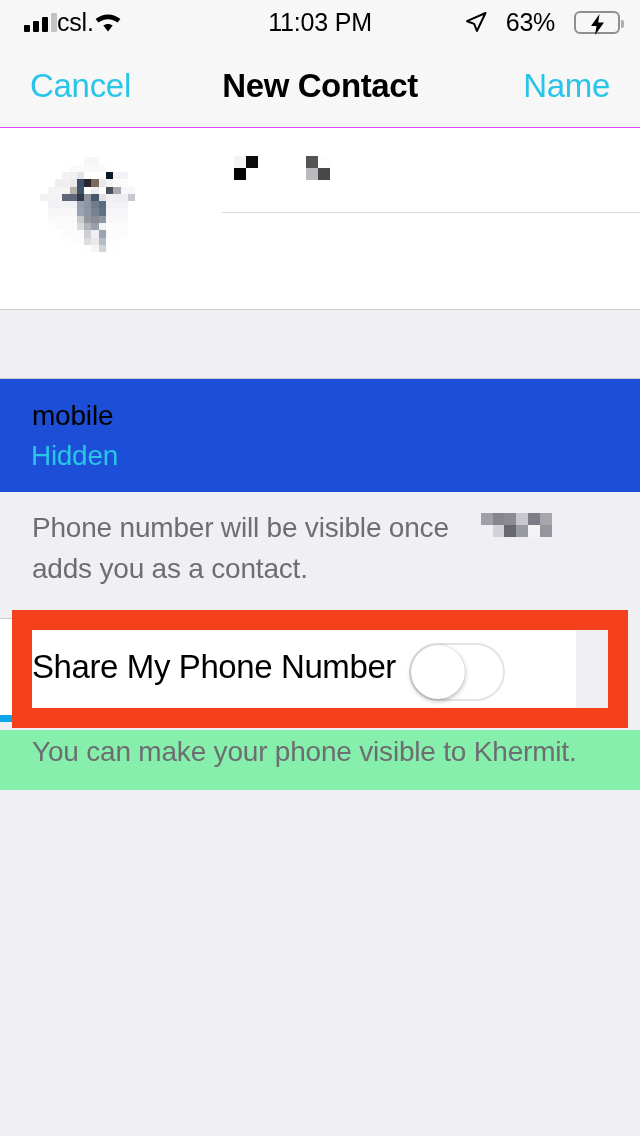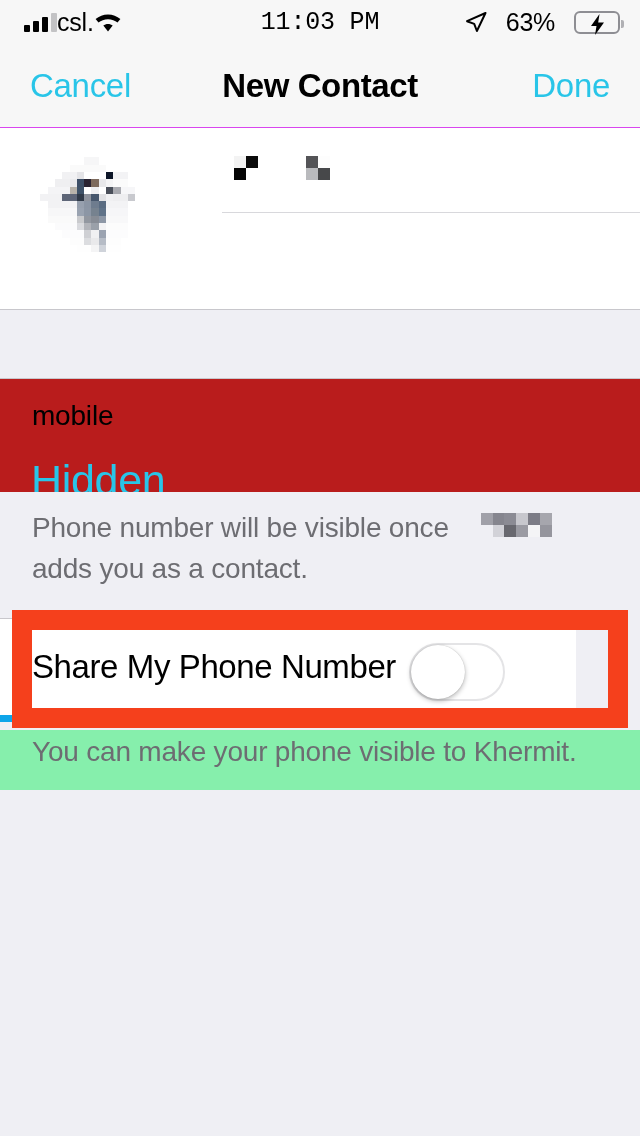--- a/index.html
+++ b/index.html
@@ -59,21 +59,20 @@
     color: #000;
   }
   .wifi-icon { width: 28px; height: 21px; display:block; }
   .status-center {
     position: absolute;
     left: 0; right: 0;
     text-align: center;
     font-size: 25px;
     font-weight: 400;
     letter-spacing: -0.2px;
-    font-family: Liberation Mono, monospace;
   }
   .status-right {
     position: absolute;
     right: 20px;
     display: flex;
     align-items: center;
     gap: 19px;
   }
   .loc-icon { width: 22px; height: 22px; display:block; }
   .battery-pct { font-size: 25px; letter-spacing: -0.3px; }
@@ -203,41 +202,40 @@
     border-bottom: 1px solid #c8c7cc;
     box-sizing: border-box;
   }
 
   
   .phone-card {
     position: absolute;
     top: 379px; left: 0;
     width: 640px;
     height: 119px;
-    background: #b91c1c;
+    background: #1d4ed8;
     border-bottom: 1px solid #c8c7cc;
     box-sizing: border-box;
     text-decoration: underline;
   }
   .phone-label {
     position: absolute;
     left: 32px;
     top: 21px;
     font-size: 28px;
     color: #000;
     letter-spacing: -0.2px;
   }
   .phone-value {
     position: absolute;
     left: 31px;
     top: 61px;
-    font-size: 43px;
+    font-size: 28px;
     color: #29C5E8;
     letter-spacing: -0.3px;
-    margin-top: 16px;
   }
 
   
   .note-1 {
     position: absolute;
     top: 492px; left: 0;
     width: 640px;
     height: 116px;
     background: #EFEFF4;
     padding-left: 16px;
@@ -369,21 +367,21 @@
         <svg class="bolt" viewBox="0 0 17 21">
           <path d="M10.5 0 L2 12 L7.5 12 L6 21 L15 8.5 L9.2 8.5 Z" fill="#000"></path>
         </svg>
       </span>
     </div>
   </div>
 
   <div class="nav-bar">
     <div class="nav-btn nav-cancel">Cancel</div>
     <div class="nav-title">New Contact</div>
-    <div class="nav-btn nav-done">Done</div>
+    <div class="nav-btn nav-done">Name</div>
   </div>
 
   <div class="name-card">
     <div class="avatar">
       <svg width="146" height="146" viewBox="0 0 20 20" shape-rendering="crispEdges">
         <rect width="20" height="20" fill="#ffffff"></rect>
         <rect x="7" y="1" width="2" height="1" fill="#f6f6f7"></rect>
         <rect x="5" y="2" width="5" height="1" fill="#fafafa"></rect>
         <rect x="4" y="3" width="2" height="1" fill="#f1f1f3"></rect>
         <rect x="6" y="3" width="1" height="1" fill="#e4e4e7"></rect>

